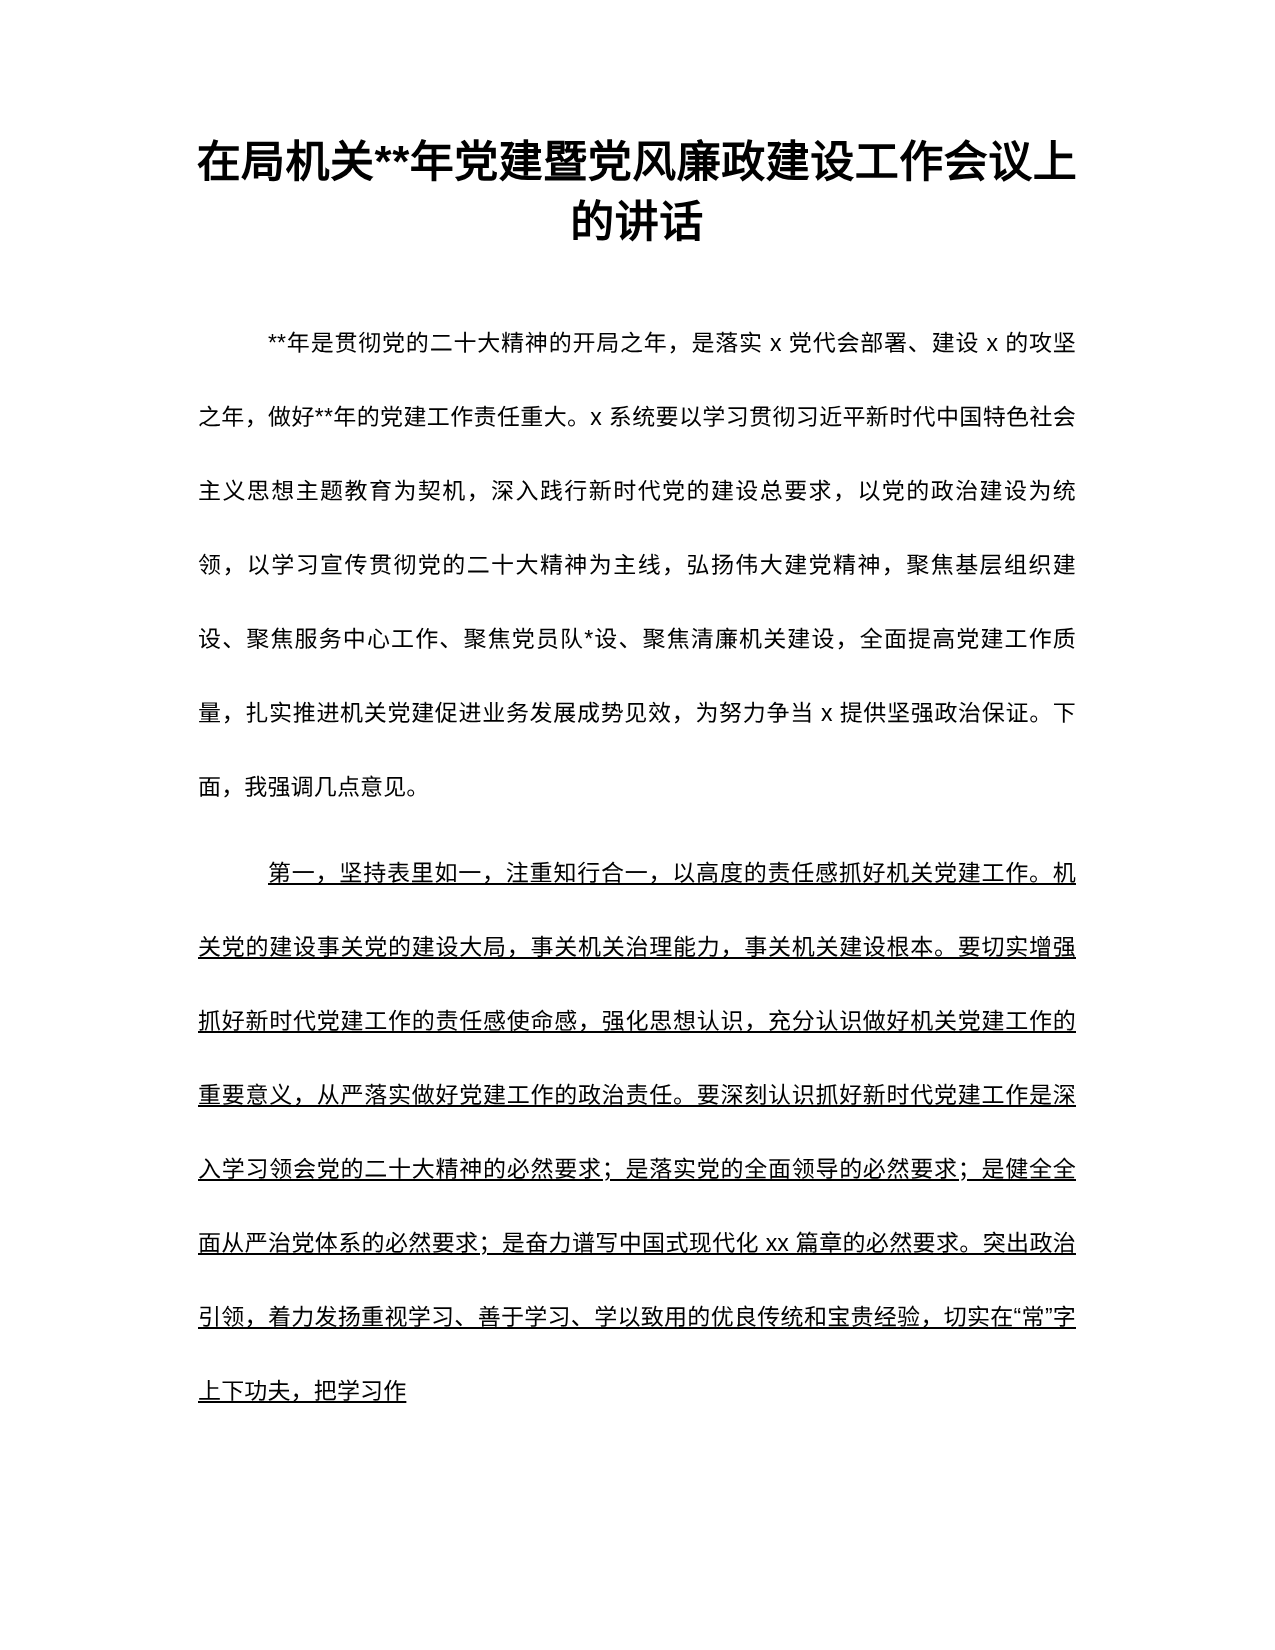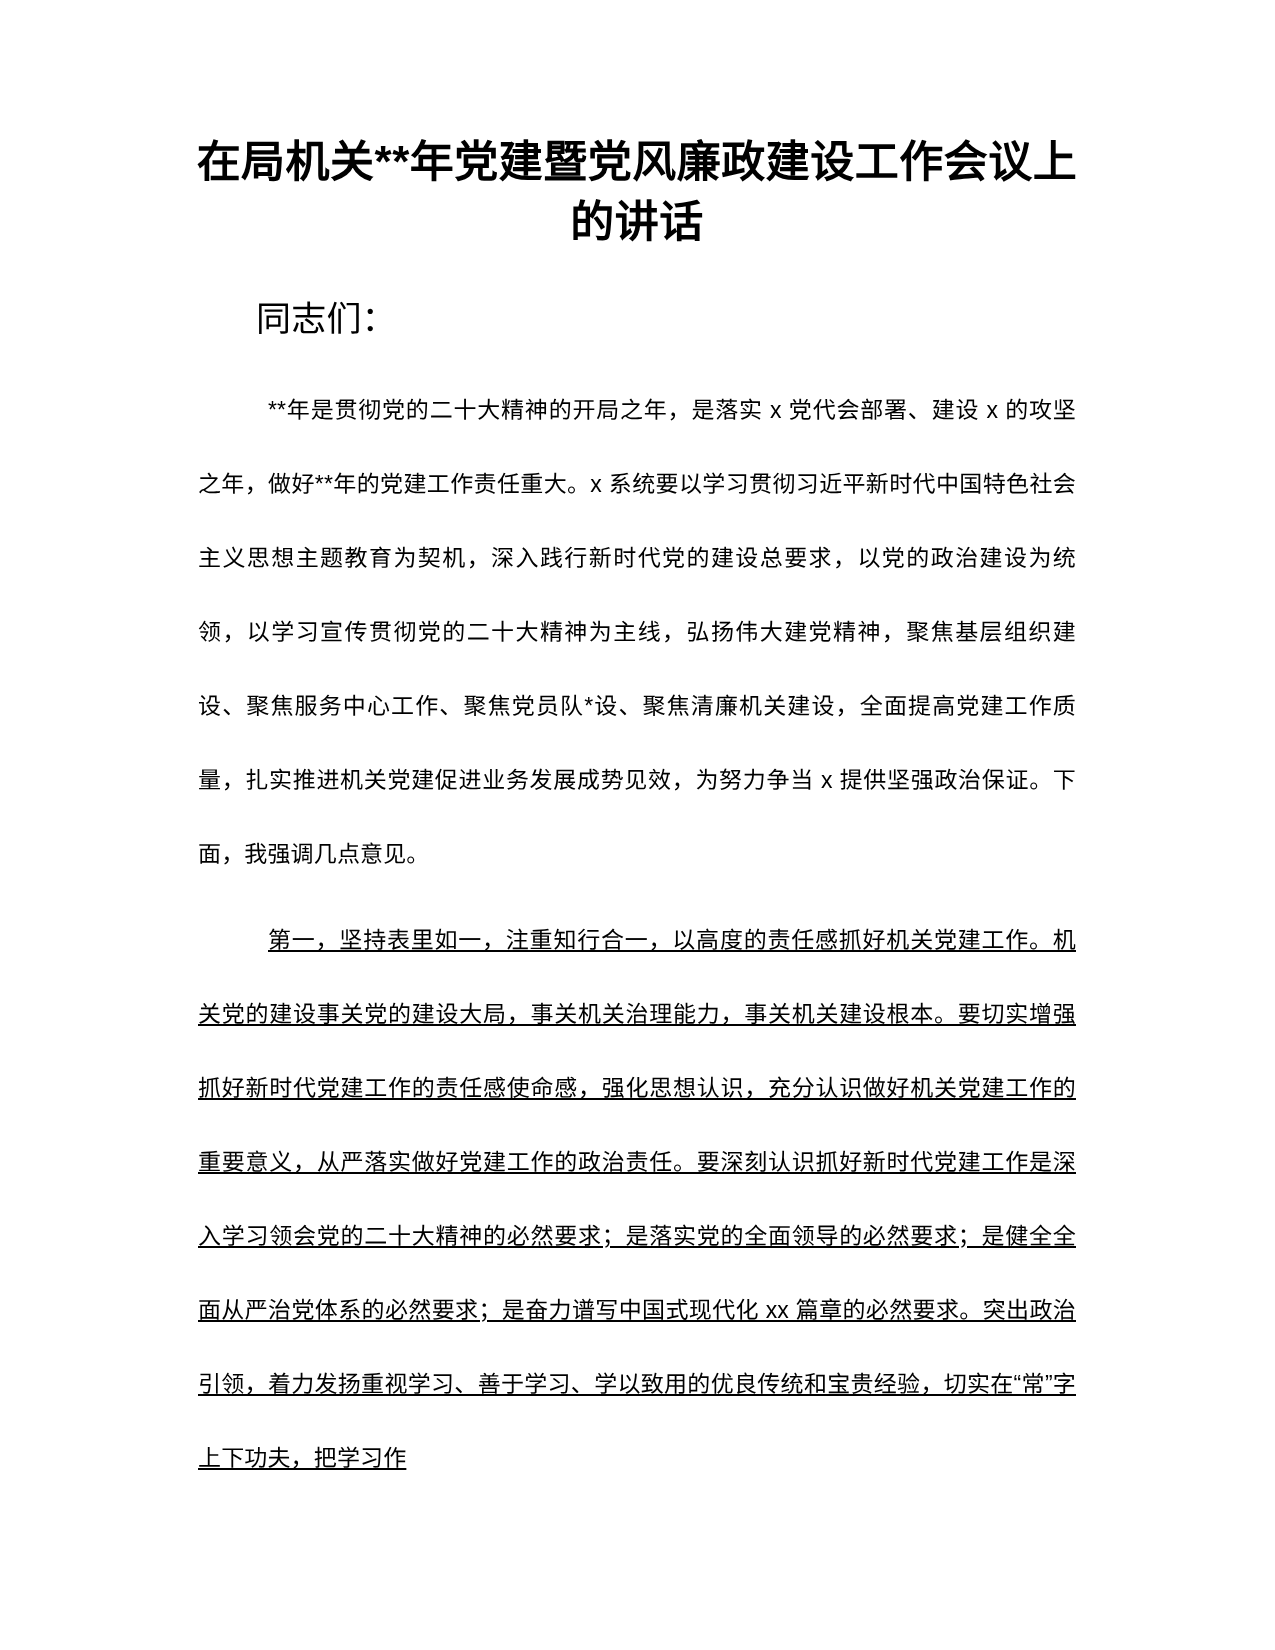--- a/index.html
+++ b/index.html
@@ -76,21 +76,20 @@
 </head>
 <body>
 
 <div class="page">
   <div class="content">
 
     <h1 class="doc-title">在局机关**年党建暨党风廉政建设工作会议上的讲话</h1>
 
     <div class="spacer-sm"></div>
 
-    <p class="salutation">同志们：</p>
 
     <div class="spacer-md"></div>
 
     <p class="para">**年是贯彻党的二十大精神的开局之年，是落实 x 党代会部署、建设 x 的攻坚之年，做好**年的党建工作责任重大。x 系统要以学习贯彻习近平新时代中国特色社会主义思想主题教育为契机，深入践行新时代党的建设总要求，以党的政治建设为统领，以学习宣传贯彻党的二十大精神为主线，弘扬伟大建党精神，聚焦基层组织建设、聚焦服务中心工作、聚焦党员队*设、聚焦清廉机关建设，全面提高党建工作质量，扎实推进机关党建促进业务发展成势见效，为努力争当 x 提供坚强政治保证。下面，我强调几点意见。</p>
 
     <p class="para">第一，坚持表里如一，注重知行合一，以高度的责任感抓好机关党建工作。机关党的建设事关党的建设大局，事关机关治理能力，事关机关建设根本。要切实增强抓好新时代党建工作的责任感使命感，强化思想认识，充分认识做好机关党建工作的重要意义，从严落实做好党建工作的政治责任。要深刻认识抓好新时代党建工作是深入学习领会党的二十大精神的必然要求；是落实党的全面领导的必然要求；是健全全面从严治党体系的必然要求；是奋力谱写中国式现代化 xx 篇章的必然要求。突出政治引领，着力发扬重视学习、善于学习、学以致用的优良传统和宝贵经验，切实在“常”字上下功夫，把学习作</p>
 
   </div>
 </div>
 

